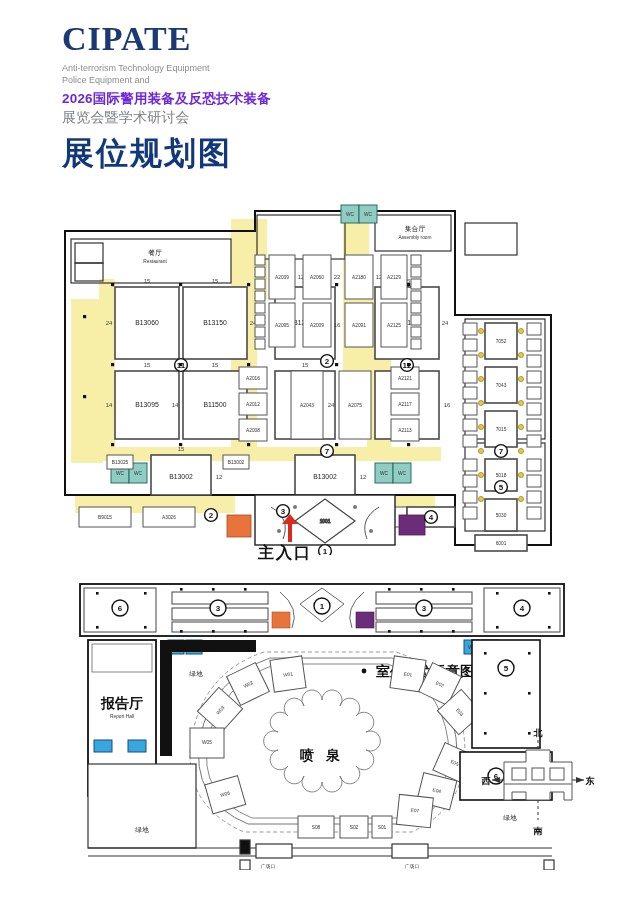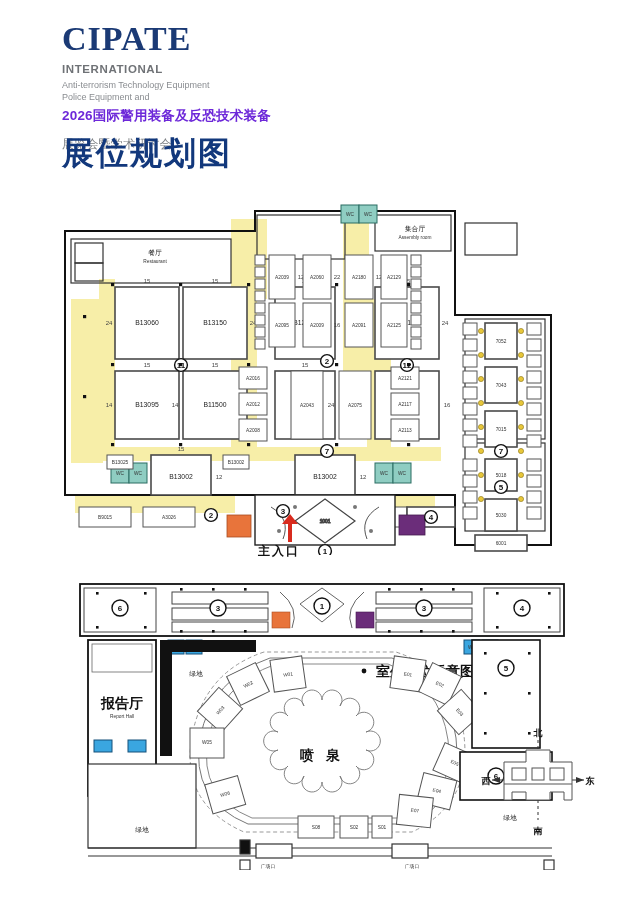--- a/index.html
+++ b/index.html
@@ -38,22 +38,22 @@
     line-height: 1.35;
   }
   .brand-cn1 {
     margin-top: 4px;
     font-size: 13.5px;
     font-weight: bold;
     color: #6d28d9;
     letter-spacing: 0.2px;
   }
   .brand-cn2 {
-    margin-top: 11px;
-    font-size: 12px;
+    margin-top: 1px;
+    font-size: 14px;
     color: #7d8084;
     letter-spacing: 0.2px;
   }
   .page-title {
     position:absolute; left:62px; top:132px;
     font-size: 32px; font-weight: bold;
     color: #12387c; letter-spacing: 2px;
   }
 
   
@@ -71,36 +71,35 @@
   .lbl-sm { font-size:2.4px; fill:#333; text-anchor:middle; font-family:"Liberation Sans",sans-serif; }
   .dim { font-size:3px; fill:#444; text-anchor:middle; font-family:"Liberation Sans",sans-serif; }
   .cnlbl { font-size:6px; fill:#111; text-anchor:middle; font-weight:bold; }
   .marker-c { fill:#fff; stroke:#111; stroke-width:.7; }
   .marker-t { font-size:4px; fill:#111; text-anchor:middle; font-weight:bold; }
   .dotpillar { fill:#111; }
   .ydot { fill:#e8c73a; stroke:#8a7314; stroke-width:.3; }
 
   .entrance-label {
     position:absolute; left:258px; top:543px;
-    font-size:12px; font-weight:bold; color:#111; letter-spacing:2px;
+    font-size:16px; font-weight:bold; color:#111; letter-spacing:2px;
   }
 
   
   #compass { position:absolute; left:478px; top:722px; width:120px; height:118px; }
   .compass-txt { font-size:9px; fill:#111; text-anchor:middle; font-weight:bold; }
 </style>
 </head>
 <body>
 
 <div id="page">
 
   <div class="header">
     <div class="brand-cipate">CIPATE</div>
     <div class="brand-sub1">
-      <div>INTERNATIONAL</div>
     </div>
     <div class="brand-sub2">
       <div>Anti-terrorism Technology Equipment</div>
       <div>Police Equipment and</div>
     </div>
     <div class="brand-cn1">2026国际警用装备及反恐技术装备</div>
     <div class="brand-cn2">展览会暨学术研讨会</div>
   </div>
 
   <div class="page-title">展位规划图</div>

